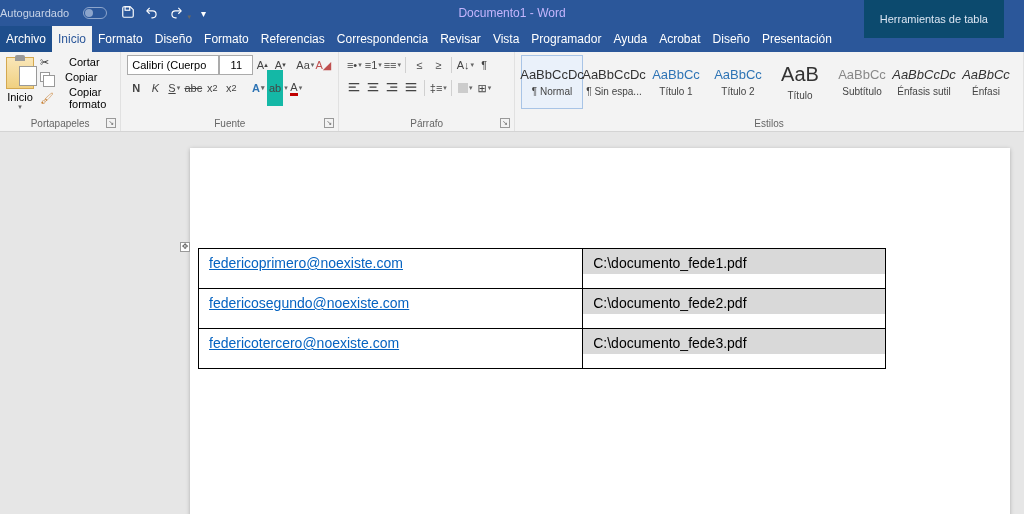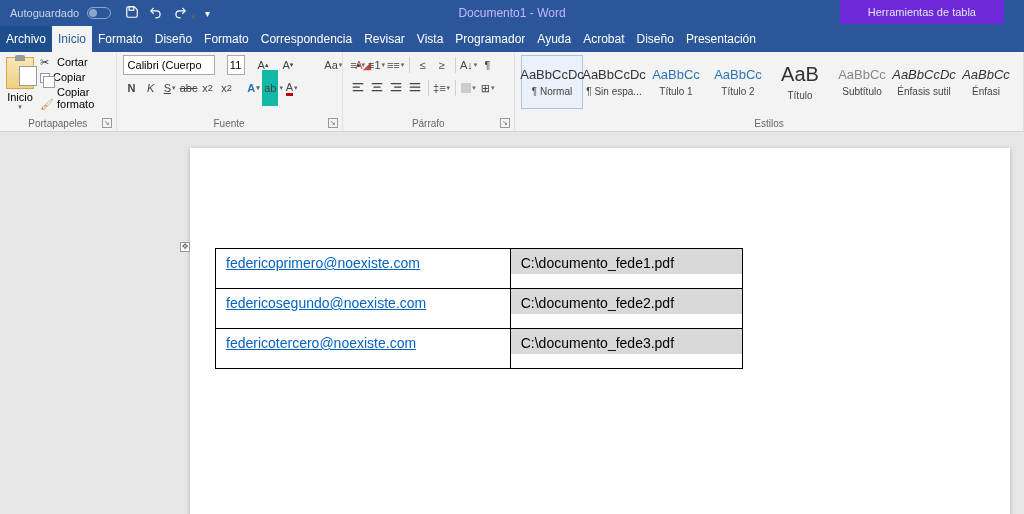--- a/index.html
+++ b/index.html
@@ -1,73 +1,73 @@
 <!DOCTYPE html>
 <html><head>
 <meta charset="utf-8">
 <style>
   * { box-sizing: border-box; margin: 0; padding: 0; }
   body { font-family: "Segoe UI", Tahoma, sans-serif; font-size: 12px; background: #e6e6e6; overflow: hidden; width: 1024px; height: 514px; }
   
   .titlebar { background: #2b579a; color: #fff; height: 26px; display: flex; align-items: center; position: relative; }
-  .autosave { margin-left: 10px; font-size: 11px; color: #c8d4e8; display: flex; align-items: center; gap: 8px; }
+  .autosave { font-size: 11px; color: #c8d4e8; display: flex; align-items: center; gap: 14px; }
   .autosave-toggle { width: 24px; height: 12px; border: 1px solid #8ca5cc; border-radius: 6px; position: relative; }
   .autosave-toggle::after { content: ""; position: absolute; width: 8px; height: 8px; background: #8ca5cc; border-radius: 50%; left: 1px; top: 1px; }
   .qat { display: flex; gap: 10px; margin-left: 14px; align-items: center; }
   .qat-btn { color: #fff; cursor: pointer; }
   .title-center { position: absolute; left: 50%; transform: translateX(-50%); font-size: 12px; color: #c4b5fd; }
-  .context-tab { position: absolute; right: 20px; top: 0; background: #6d28d9; color: #dce6f3; font-size: 11px; padding: 4px 28px; height: 24px; display: flex; align-items: center; }
+  .context-tab { position: absolute; right: 20px; top: 0; background: #0c4a6e; color: #dce6f3; font-size: 11px; padding: 4px 16px; height: 38px; display: flex; align-items: center; }
 
   .tabbar { background: #2b579a; height: 26px; display: flex; align-items: stretch; }
   .tab { color: #fff; padding: 0 6px; font-size: 12px; display: flex; align-items: center; cursor: pointer; }
   .tab.active { background: #f3f3f3; color: #2b579a; }
   .tab.file { background: #1e4e8c; }
 
   .ribbon { background: #f3f3f3; border-bottom: 1px solid #d4d4d4; height: 80px; display: flex; }
   .group { border-right: 1px solid #e1e1e1; padding: 3px 6px 0 6px; display: flex; flex-direction: column; position: relative; }
   .group-label { font-size: 10px; color: #666; text-align: center; position: absolute; bottom: 2px; left: 0; right: 0; }
   .group-content { display: flex; gap: 6px; flex: 1; }
   .launcher { position: absolute; bottom: 3px; right: 4px; width: 10px; height: 10px; border: 1px solid #999; font-size: 7px; text-align: center; line-height: 8px; color: #666; cursor: pointer; }
 
   .paste-big { width: 36px; display: flex; flex-direction: column; align-items: center; cursor: pointer; }
   .paste-icon { width: 28px; height: 32px; background: linear-gradient(#f9e6b8,#f0d080); border: 1px solid #d4a850; position: relative; margin-top: 2px; }
   .paste-icon::before { content: ""; position: absolute; top: -3px; left: 8px; width: 10px; height: 6px; background: #999; border-radius: 2px 2px 0 0; }
   .paste-icon::after { content: ""; position: absolute; bottom: 2px; right: -4px; width: 16px; height: 18px; background: #fff; border: 1px solid #999; }
   .clip-actions { display: flex; flex-direction: column; gap: 1px; font-size: 11px; }
-  .clip-actions div { display: flex; align-items: flex-end; gap: 3px; cursor: pointer; padding: 1px 0; }
+  .clip-actions div { display: flex; align-items: center; gap: 15px; cursor: pointer; padding: 1px 0; }
   .sci { width: 14px; height: 12px; display: inline-block; }
   .sci-cut::before { content: "✂"; color: #333; }
   .sci-copy { border: 1px solid #999; width: 10px; height: 10px; position: relative; background: #fff; }
   .sci-copy::after { content: ""; position: absolute; width: 10px; height: 10px; border: 1px solid #999; background: #fff; left: 2px; top: 2px; }
   .sci-format::before { content: "🖌"; color: #c77d2e; font-size: 11px; }
 
-  .font-row1 { display: flex; align-items: center; gap: 12px; }
+  .font-row1 { display: flex; align-items: center; gap: 0; justify-content: center; }
   .font-name { width: 92px; height: 20px; border: 1px solid #ababab; background: #fff; font-size: 11px; padding: 0 4px; }
-  .font-size { width: 18px; height: 20px; border: 1px solid #ababab; background: #fff; font-size: 11px; text-align: center; }
+  .font-size { width: 34px; height: 20px; border: 1px solid #ababab; background: #fff; font-size: 11px; text-align: center; }
   .mini-btn { width: 18px; height: 20px; border: 1px solid transparent; display: flex; align-items: center; justify-content: center; cursor: pointer; font-size: 11px; color: #444; }
   .dd::after { content: "▾"; font-size: 7px; margin-left: 1px; color: #666; }
   .font-row2 { display: flex; align-items: center; gap: 1px; margin-top: 3px; }
 
   .para-grid { display: flex; flex-direction: column; gap: 3px; }
   .para-row { display: flex; gap: 1px; }
   .sep { width: 1px; background: #d0d0d0; margin: 2px 3px; }
 
   .styles-wrap { display: flex; gap: 0; }
   .style-tile { width: 62px; height: 54px; border: 1px solid transparent; display: flex; flex-direction: column; align-items: center; justify-content: center; cursor: pointer; }
   .style-tile.active { border-color: #a8c4e6; background: #eaf1fa; }
   .style-tile .sample { font-size: 13px; color: #333; }
   .style-tile .sname { font-size: 10px; color: #444; margin-top: 4px; }
   .style-tile.heading .sample { color: #2e74b5; }
   .style-tile.title-s .sample { font-size: 20px; }
   .style-tile.emph .sample { font-style: italic; }
 
   .doc-area { position: absolute; top: 132px; left: 0; right: 0; bottom: 0; background: #e6e6e6; overflow: auto; }
   .page { background: #fff; width: 820px; margin: 16px 0 0 190px; min-height: 600px; box-shadow: 0 1px 4px rgba(0,0,0,.25); padding: 100px 0 0 0; position: relative; }
   .anchor { position: absolute; left: -10px; top: 94px; width: 10px; height: 10px; border: 1px solid #999; font-size: 8px; text-align: center; line-height: 8px; color: #666; background: #fff; }
-  table.doc-table { border-collapse: collapse; margin-left: 25px; width: 528px; }
+  table.doc-table { border-collapse: collapse; margin-left: 8px; width: 688px; }
   table.doc-table td { border: 1px solid #000; padding: 6px 10px; font-size: 14px; vertical-align: top; height: 40px; }
   td.email a { color: #0563c1; text-decoration: underline; }
   td.path { background: #d9d9d9; position: relative; }
   td.path .pathtxt { background: #d9d9d9; display: inline; }
   td.path::after { content: ""; position: absolute; left: 0; right: 0; bottom: 0; height: 14px; background: #fff; }
 
   svg.icon { width: 14px; height: 14px; }
 </style>
 </head>
 <body>
@@ -101,20 +101,21 @@
   <div class="title-center">Documento1 - Word</div>
   <div class="context-tab">Herramientas de tabla</div>
 </div>
 
 <div class="tabbar">
   <div class="tab file">Archivo</div>
   <div class="tab active">Inicio</div>
   <div class="tab">Formato</div>
   <div class="tab">Diseño</div>
   <div class="tab">Formato</div>
+  <div class="tab">Referencias</div>
   <div class="tab">Correspondencia</div>
   <div class="tab">Revisar</div>
   <div class="tab">Vista</div>
   <div class="tab">Programador</div>
   <div class="tab">Ayuda</div>
   <div class="tab">Acrobat</div>
   <div class="tab">Diseño</div>
   <div class="tab">Presentación</div>
 
 </div>

